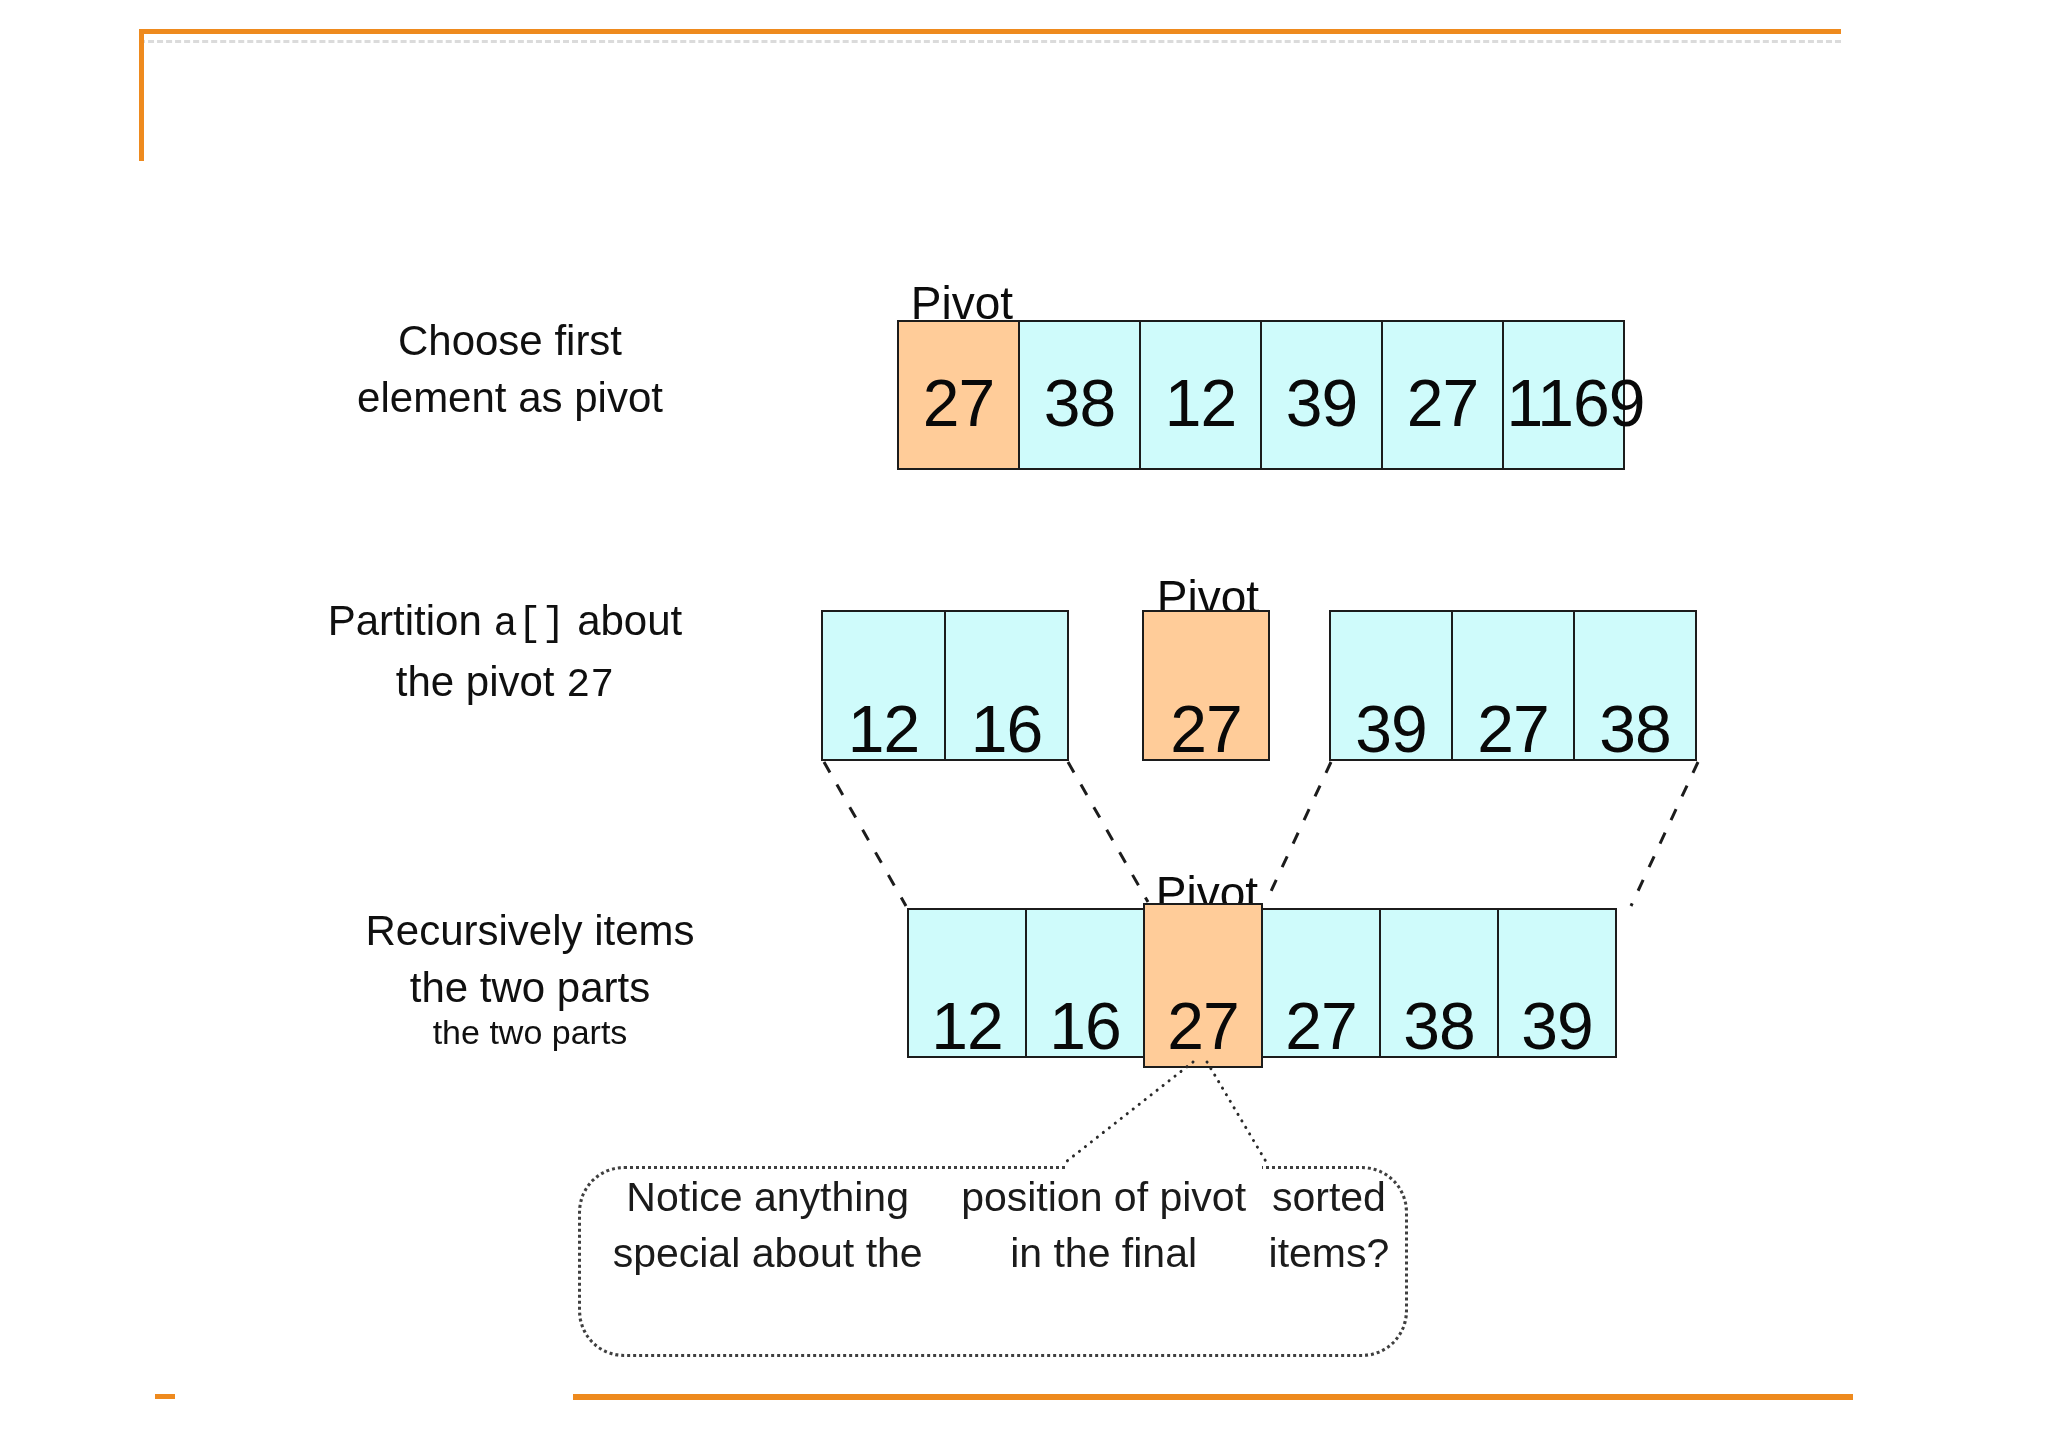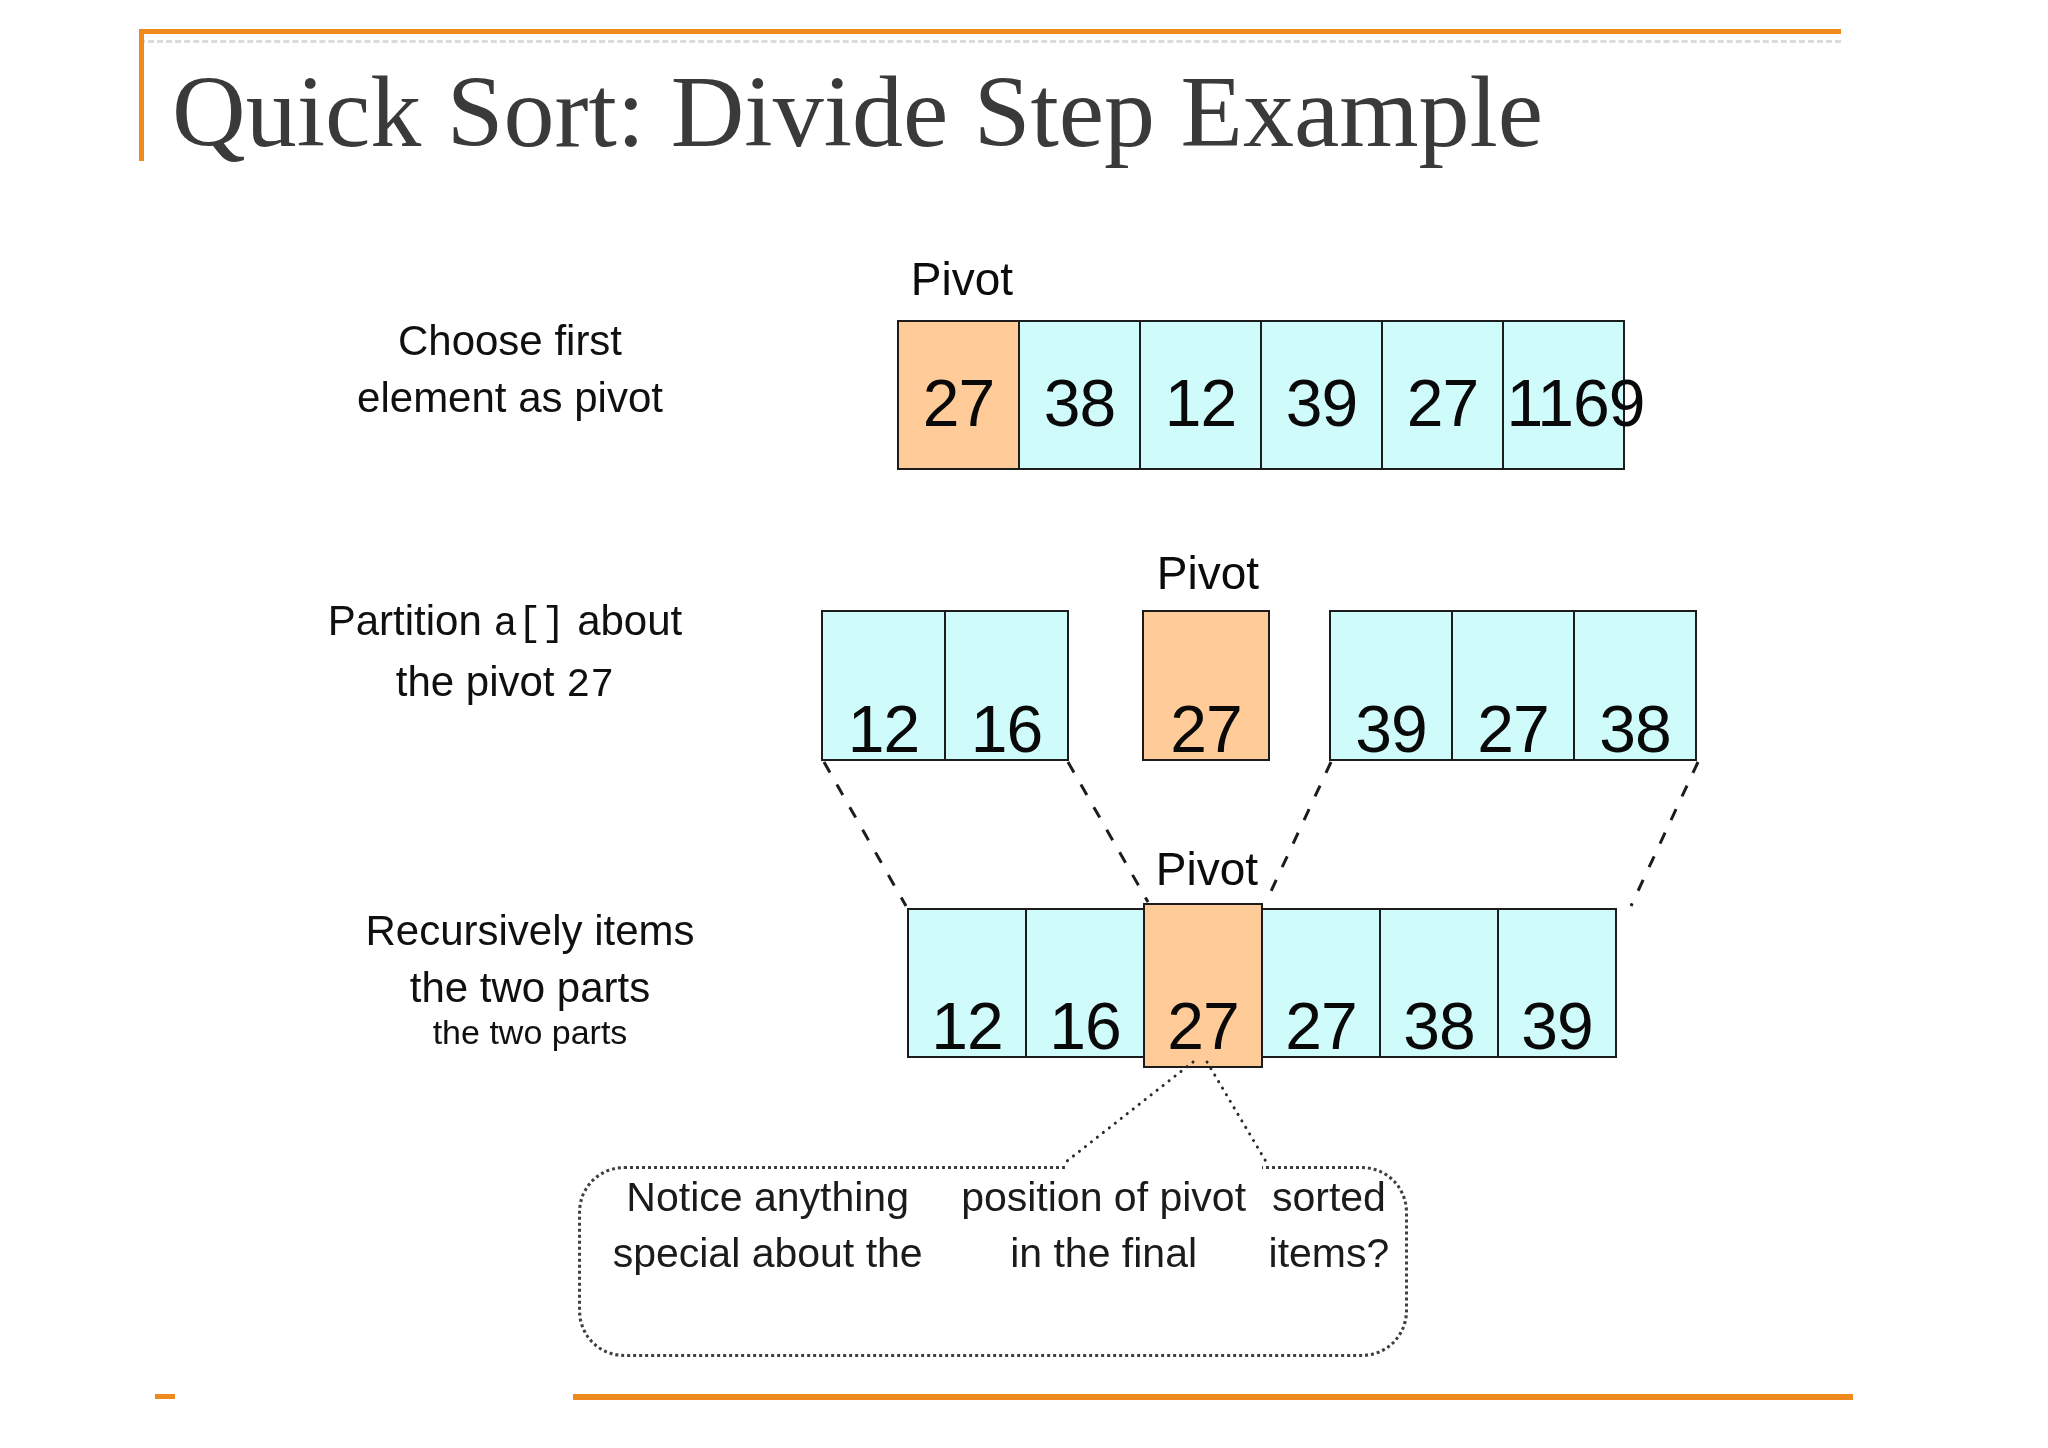--- a/index.html
+++ b/index.html
@@ -25,21 +25,21 @@
   .title{
     left:172px;top:48px;width:1760px;
     font-family:"Liberation Serif","DejaVu Serif",serif;
     font-size:102px;line-height:1.25;color:#3a3a3a;white-space:nowrap;
   }
 
   .caption{ text-align:center;font-size:42px;line-height:57px;color:#101010;}
   .caption .mono{font-family:"Liberation Mono","DejaVu Sans Mono",monospace;font-size:40px;}
   .caption .small-dup{font-size:34px;line-height:40px;display:block;margin-top:-4px;}
 
-  .pivot-label{font-size:46px;color:#0c0c0c;text-align:center;}
+  .pivot-label{font-size:46px;color:#0c0c0c;text-align:center;margin-top:24px;}
 
   .array{display:flex;align-items:flex-start;}
   .cell{
     box-sizing:border-box;background:var(--cell_fill);
     border:2px solid var(--line_dark);margin-left:-2px;
     display:flex;justify-content:center;overflow:visible;position:relative;
   }
   .cell:first-child{margin-left:0;}
   .cell.pivot{background:var(--pivot_fill);z-index:2;}
   .cell span{
@@ -71,21 +71,20 @@
 <body>
 
 <div id="slide">
 
   <div class="abs top-line"></div>
   <div class="abs top-dashed"></div>
   <div class="abs corner-vert"></div>
   <div class="abs bottom-dash"></div>
   <div class="abs bottom-line"></div>
 
-  <div class="abs title">Quick Sort: Divide Step Example</div>
 
   <div class="abs caption" style="left:250px;top:312px;width:520px;">
     <div>Choose first</div>
     <div>element as pivot</div>
   </div>
 
   <div class="abs pivot-label" style="left:897px;top:252px;width:130px;">Pivot</div>
 
   <div class="abs array row1" style="left:897px;top:320px;">
     <div class="cell pivot">

